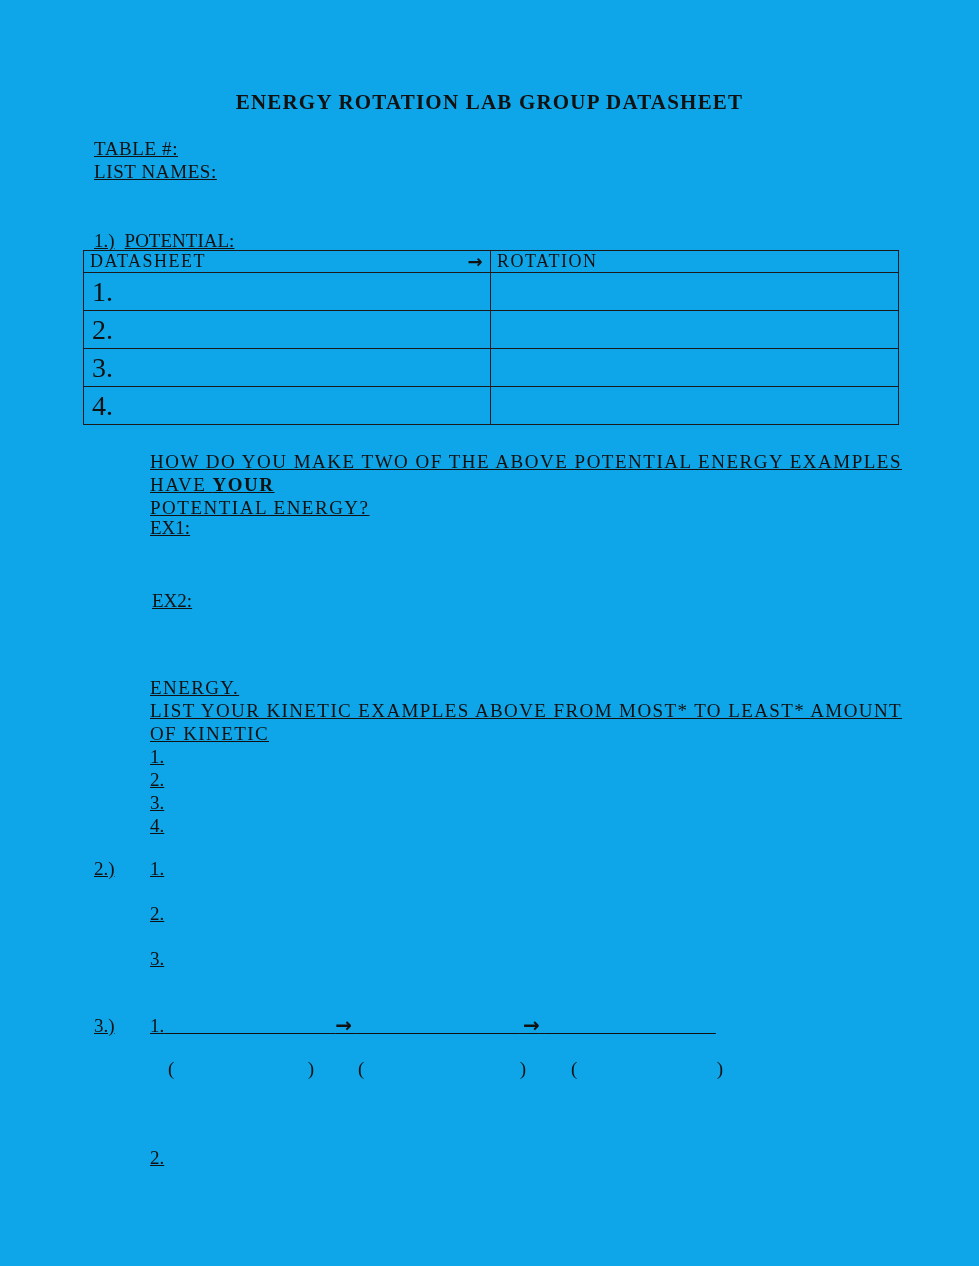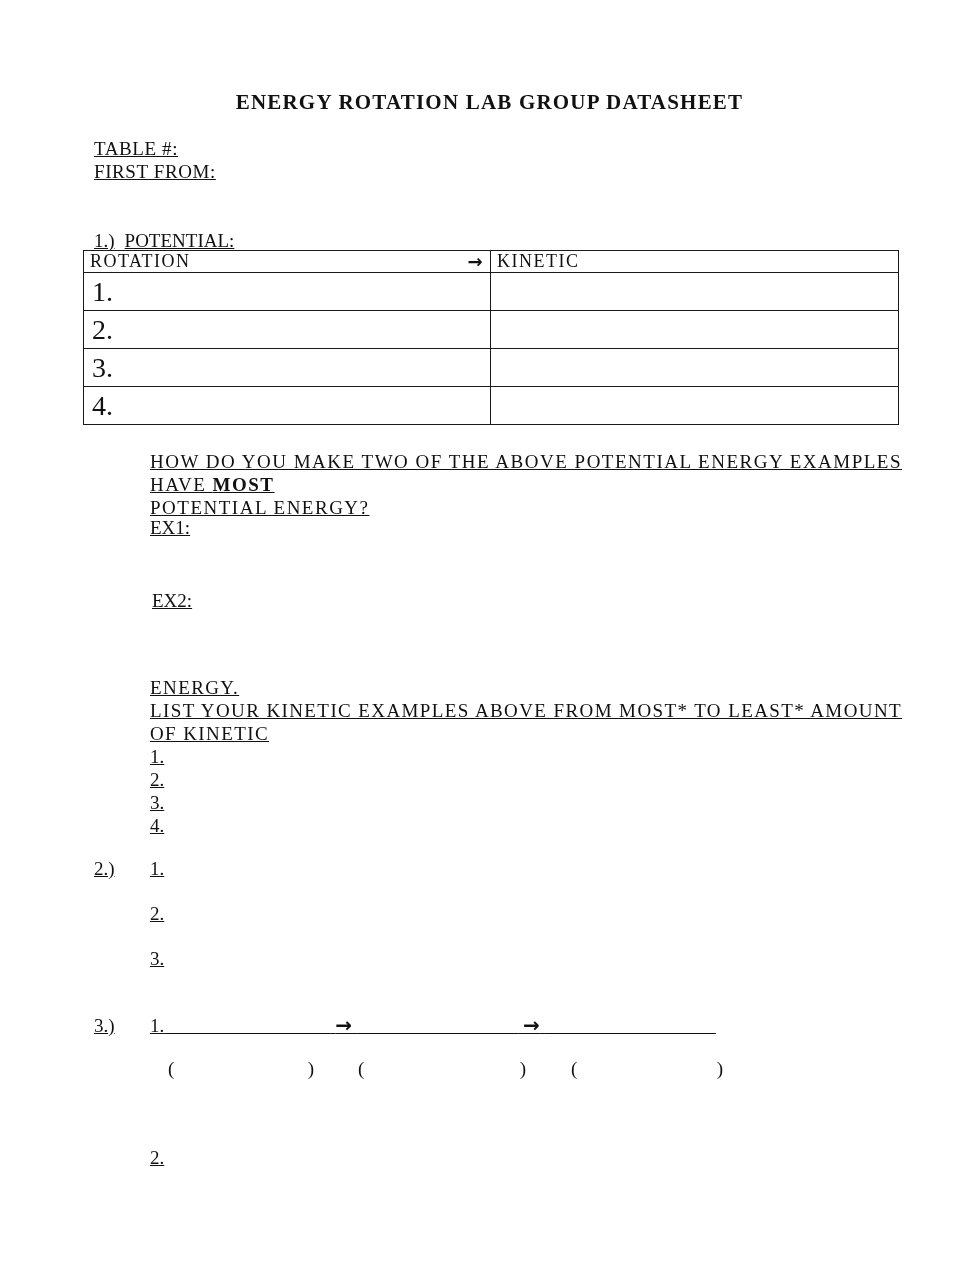--- a/index.html
+++ b/index.html
@@ -1,20 +1,20 @@
 <!DOCTYPE html>
 <html><head>
 <meta charset="utf-8">
 <style>
   html,body{margin:0;padding:0;background:#e8e8e8;}
   .page{
     position:relative;
     width:979px;height:1266px;
     margin:0 auto;
-    background:#ffffff;
+    background:#0ea5e9;
     font-family:"Liberation Serif","DejaVu Serif",serif;
     color:#111;
     overflow:hidden;
   }
   .abs{position:absolute;text-decoration:underline;}
   .title{
     position:absolute;top:90px;left:0;width:100%;
     margin:0;text-align:center;
     font-size:21px;font-weight:bold;letter-spacing:1.2px;
     font-family:"Liberation Serif","DejaVu Serif",serif;
@@ -45,40 +45,40 @@
   .rank-line{display:block;}
 </style>
 </head>
 <body>
 
 <div class="page">
 
   <h1 class="title">ENERGY ROTATION LAB GROUP DATASHEET</h1>
 
   <div class="abs head-txt" style="left:94px;top:138px">TABLE #:</div>
-  <div class="abs head-txt" style="left:94px;top:161px">FIRST FROM:</div>
+  <div class="abs head-txt" style="left:94px;top:161px">LIST NAMES:</div>
 
   <div class="abs body-txt" style="left:94px;top:229px">
     <span>1.)</span><span style="margin-left:10px">POTENTIAL:</span>
   </div>
 
   <table class="ex-table">
     <colgroup>
         <col style="width:407px">
         <col style="width:408px">
       </colgroup>
     <thead>
       <tr>
         <th>
           <span class="th-flex">
-            <span>ROTATION</span>
+            <span>DATASHEET</span>
             <span class="arr">→</span>
           </span>
         </th>
-        <th>KINETIC</th>
+        <th>ROTATION</th>
       </tr>
     </thead>
     <tbody>
       <tr>
         <td class="num">1.</td>
         <td></td>
       </tr>
       <tr>
         <td class="num">2.</td>
         <td></td>
@@ -88,21 +88,21 @@
         <td></td>
       </tr>
       <tr>
         <td class="num">4.</td>
         <td></td>
       </tr>
     </tbody>
   </table>
 
   <div class="abs para" style="left:150px;top:450px;width:760px">
-    <span>HOW DO YOU MAKE TWO OF THE ABOVE POTENTIAL ENERGY EXAMPLES HAVE </span><b>MOST</b><br>
+    <span>HOW DO YOU MAKE TWO OF THE ABOVE POTENTIAL ENERGY EXAMPLES HAVE </span><b>YOUR</b><br>
     <span>POTENTIAL ENERGY?</span>
   </div>
 
   <div class="abs body-txt" style="left:150px;top:516px">EX1:</div>
   <div class="abs" style="left:200px;top:516px;width:600px;height:50px"></div>
 
   <div class="abs body-txt" style="left:152px;top:589px">EX2:</div>
   <div class="abs" style="left:200px;top:589px;width:600px;height:50px"></div>
 
   <div class="abs" style="left:150px;top:676px;width:780px">

